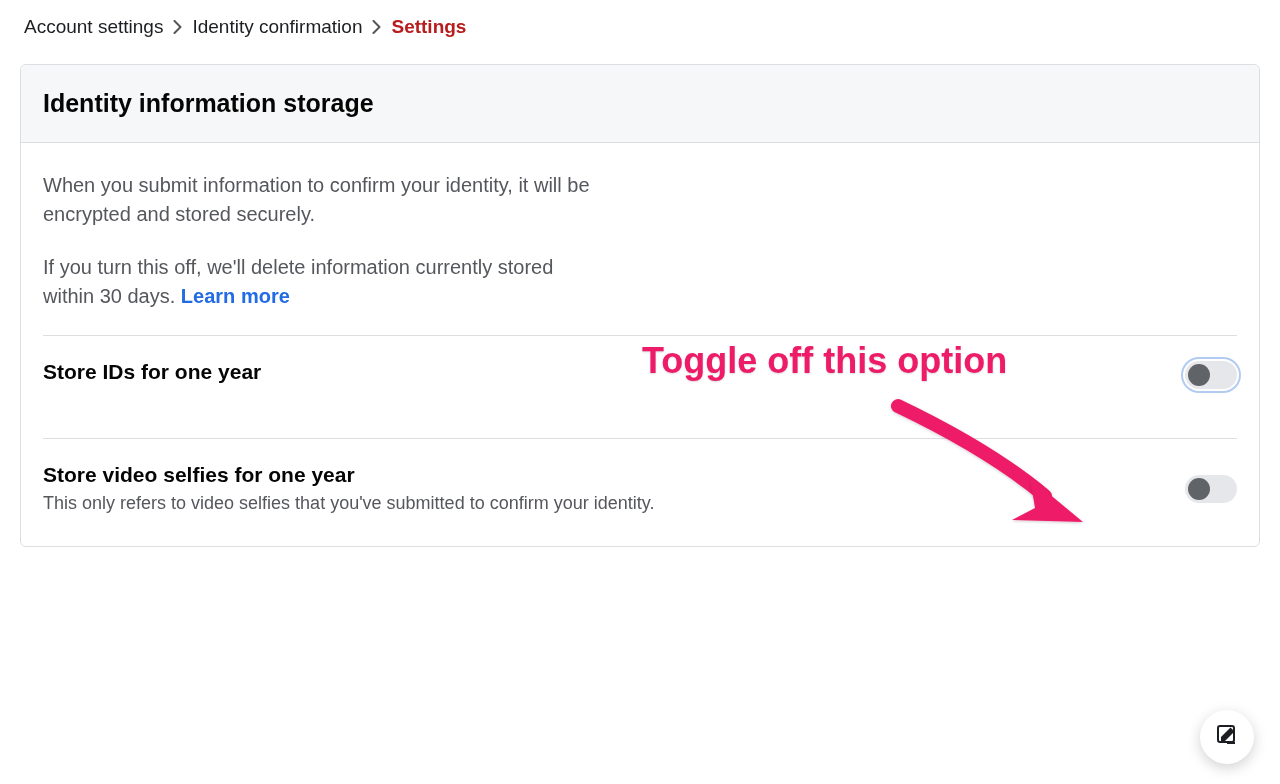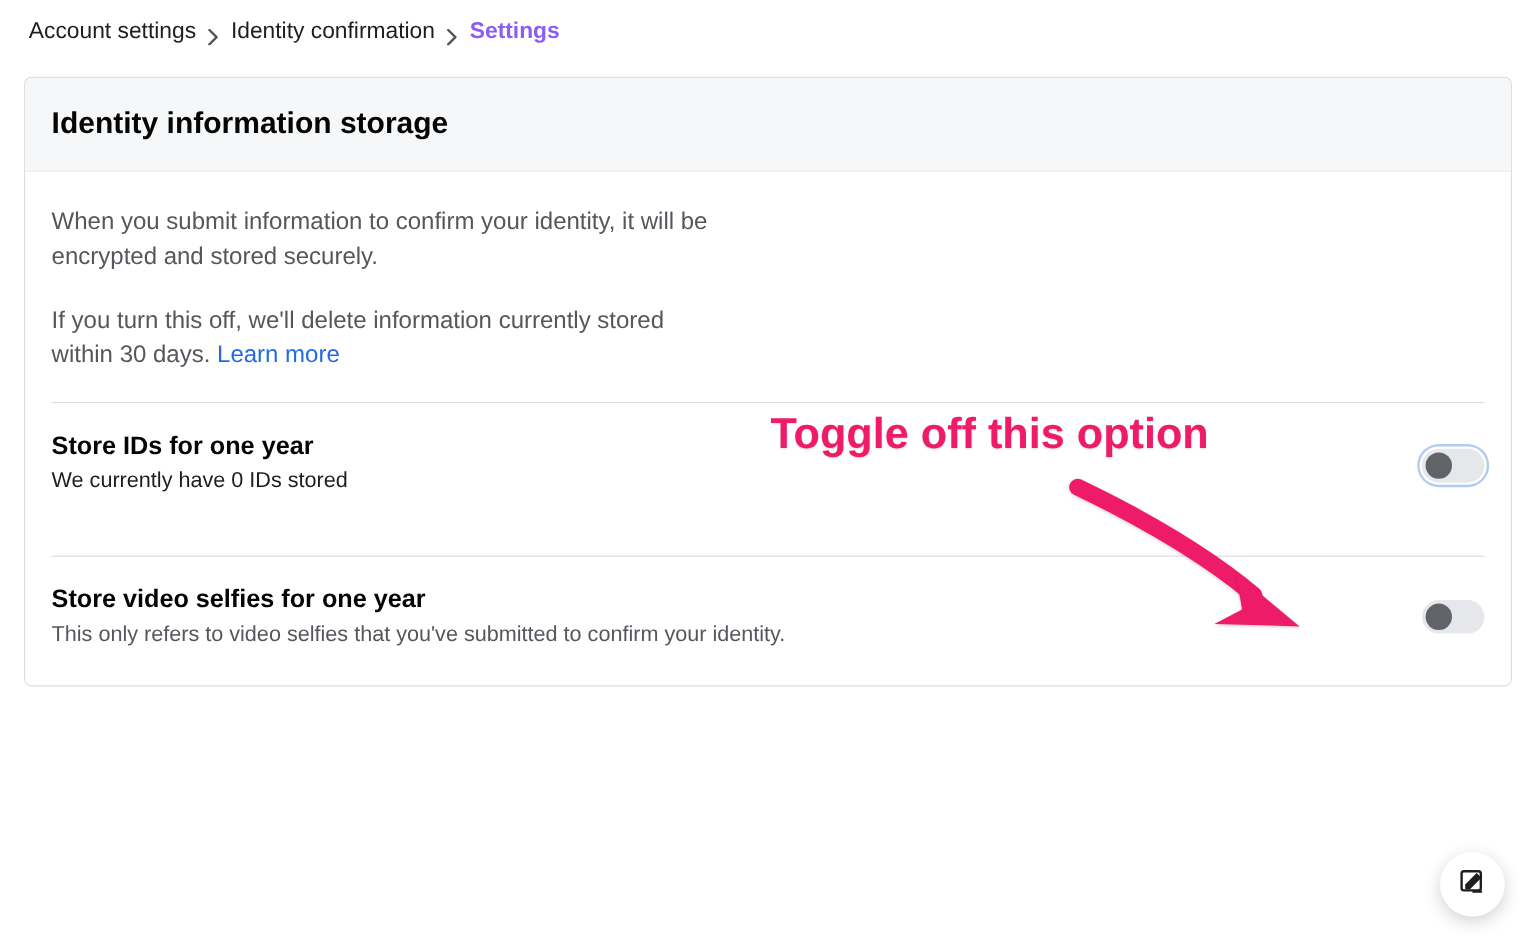--- a/index.html
+++ b/index.html
@@ -1,35 +1,35 @@
 <!DOCTYPE html>
 <html><head>
   <meta charset="utf-8">
   <style>
     *{box-sizing:border-box;margin:0;padding:0}
     body{font-family:-apple-system,BlinkMacSystemFont,"Segoe UI",Helvetica,Arial,sans-serif;color:#1c1e21;background:#fff;width:1280px;height:784px;overflow:hidden}
     .page{padding:0 20px}
 
     
-    .breadcrumb{display:flex;align-items:flex-end;gap:10px;padding:16px 4px 26px 4px;font-size:19px;color:#1c1e21}
+    .breadcrumb{display:flex;align-items:center;gap:10px;padding:16px 4px 26px 4px;font-size:19px;color:#1c1e21}
     .breadcrumb .crumb{cursor:pointer}
-    .breadcrumb .crumb.current{font-weight:700;color:#8b5cf6}
+    .breadcrumb .crumb.current{font-weight:700;color:#b91c1c}
     .chev{display:inline-flex;align-items:center;color:#555}
     .chev svg{width:9px;height:14px}
 
     
     .card{border:1px solid #dcdee2;border-radius:6px;background:#fff}
     .card-header{background:#f6f7f8;border-bottom:1px solid #dcdee2;border-top-left-radius:6px;border-top-right-radius:6px;padding:24px 22px}
     .card-header-title{font-size:25px;font-weight:700;color:#050505}
     .card-body{padding:28px 22px 22px 22px}
 
     .desc{max-width:560px}
     .desc p{font-size:20px;line-height:1.45;color:#55575c;margin-bottom:24px}
     .desc p:last-child{margin-bottom:0}
-    .learn-more{color:#226be5;font-weight:400;text-decoration:none;cursor:pointer}
+    .learn-more{color:#226be5;font-weight:700;text-decoration:none;cursor:pointer}
 
     .divider{height:1px;background:#dcdee2;margin:24px 0 0 0}
 
     
     .setting-row{display:flex;align-items:flex-end;padding:24px 0}
     .setting-text{flex:1;padding-right:20px}
     .setting-title{font-size:21px;font-weight:700;color:#050505;margin-bottom:6px}
     .setting-sub{font-size:18px;color:#1c1e21;margin-bottom:4px}
     .setting-note{font-size:18px;color:#55575c}
     .toggle-cell{align-self:center}
@@ -80,21 +80,20 @@
           <span>If you turn this off, we'll delete information currently stored within 30 days.</span>
           <a class="learn-more" href="#">Learn more</a>
         </p>
       </div>
 
       <div class="divider"></div>
 
       <div class="setting-row">
         <div class="setting-text">
           <div class="setting-title">Store IDs for one year</div>
-          <div class="setting-sub">We currently have 0 IDs stored</div>
         </div>
         <div class="toggle-cell">
           <div class="toggle off focus" role="switch" aria-checked="false">
             <div class="knob"></div>
           </div>
         </div>
       </div>
 
       <div class="divider"></div>
 

